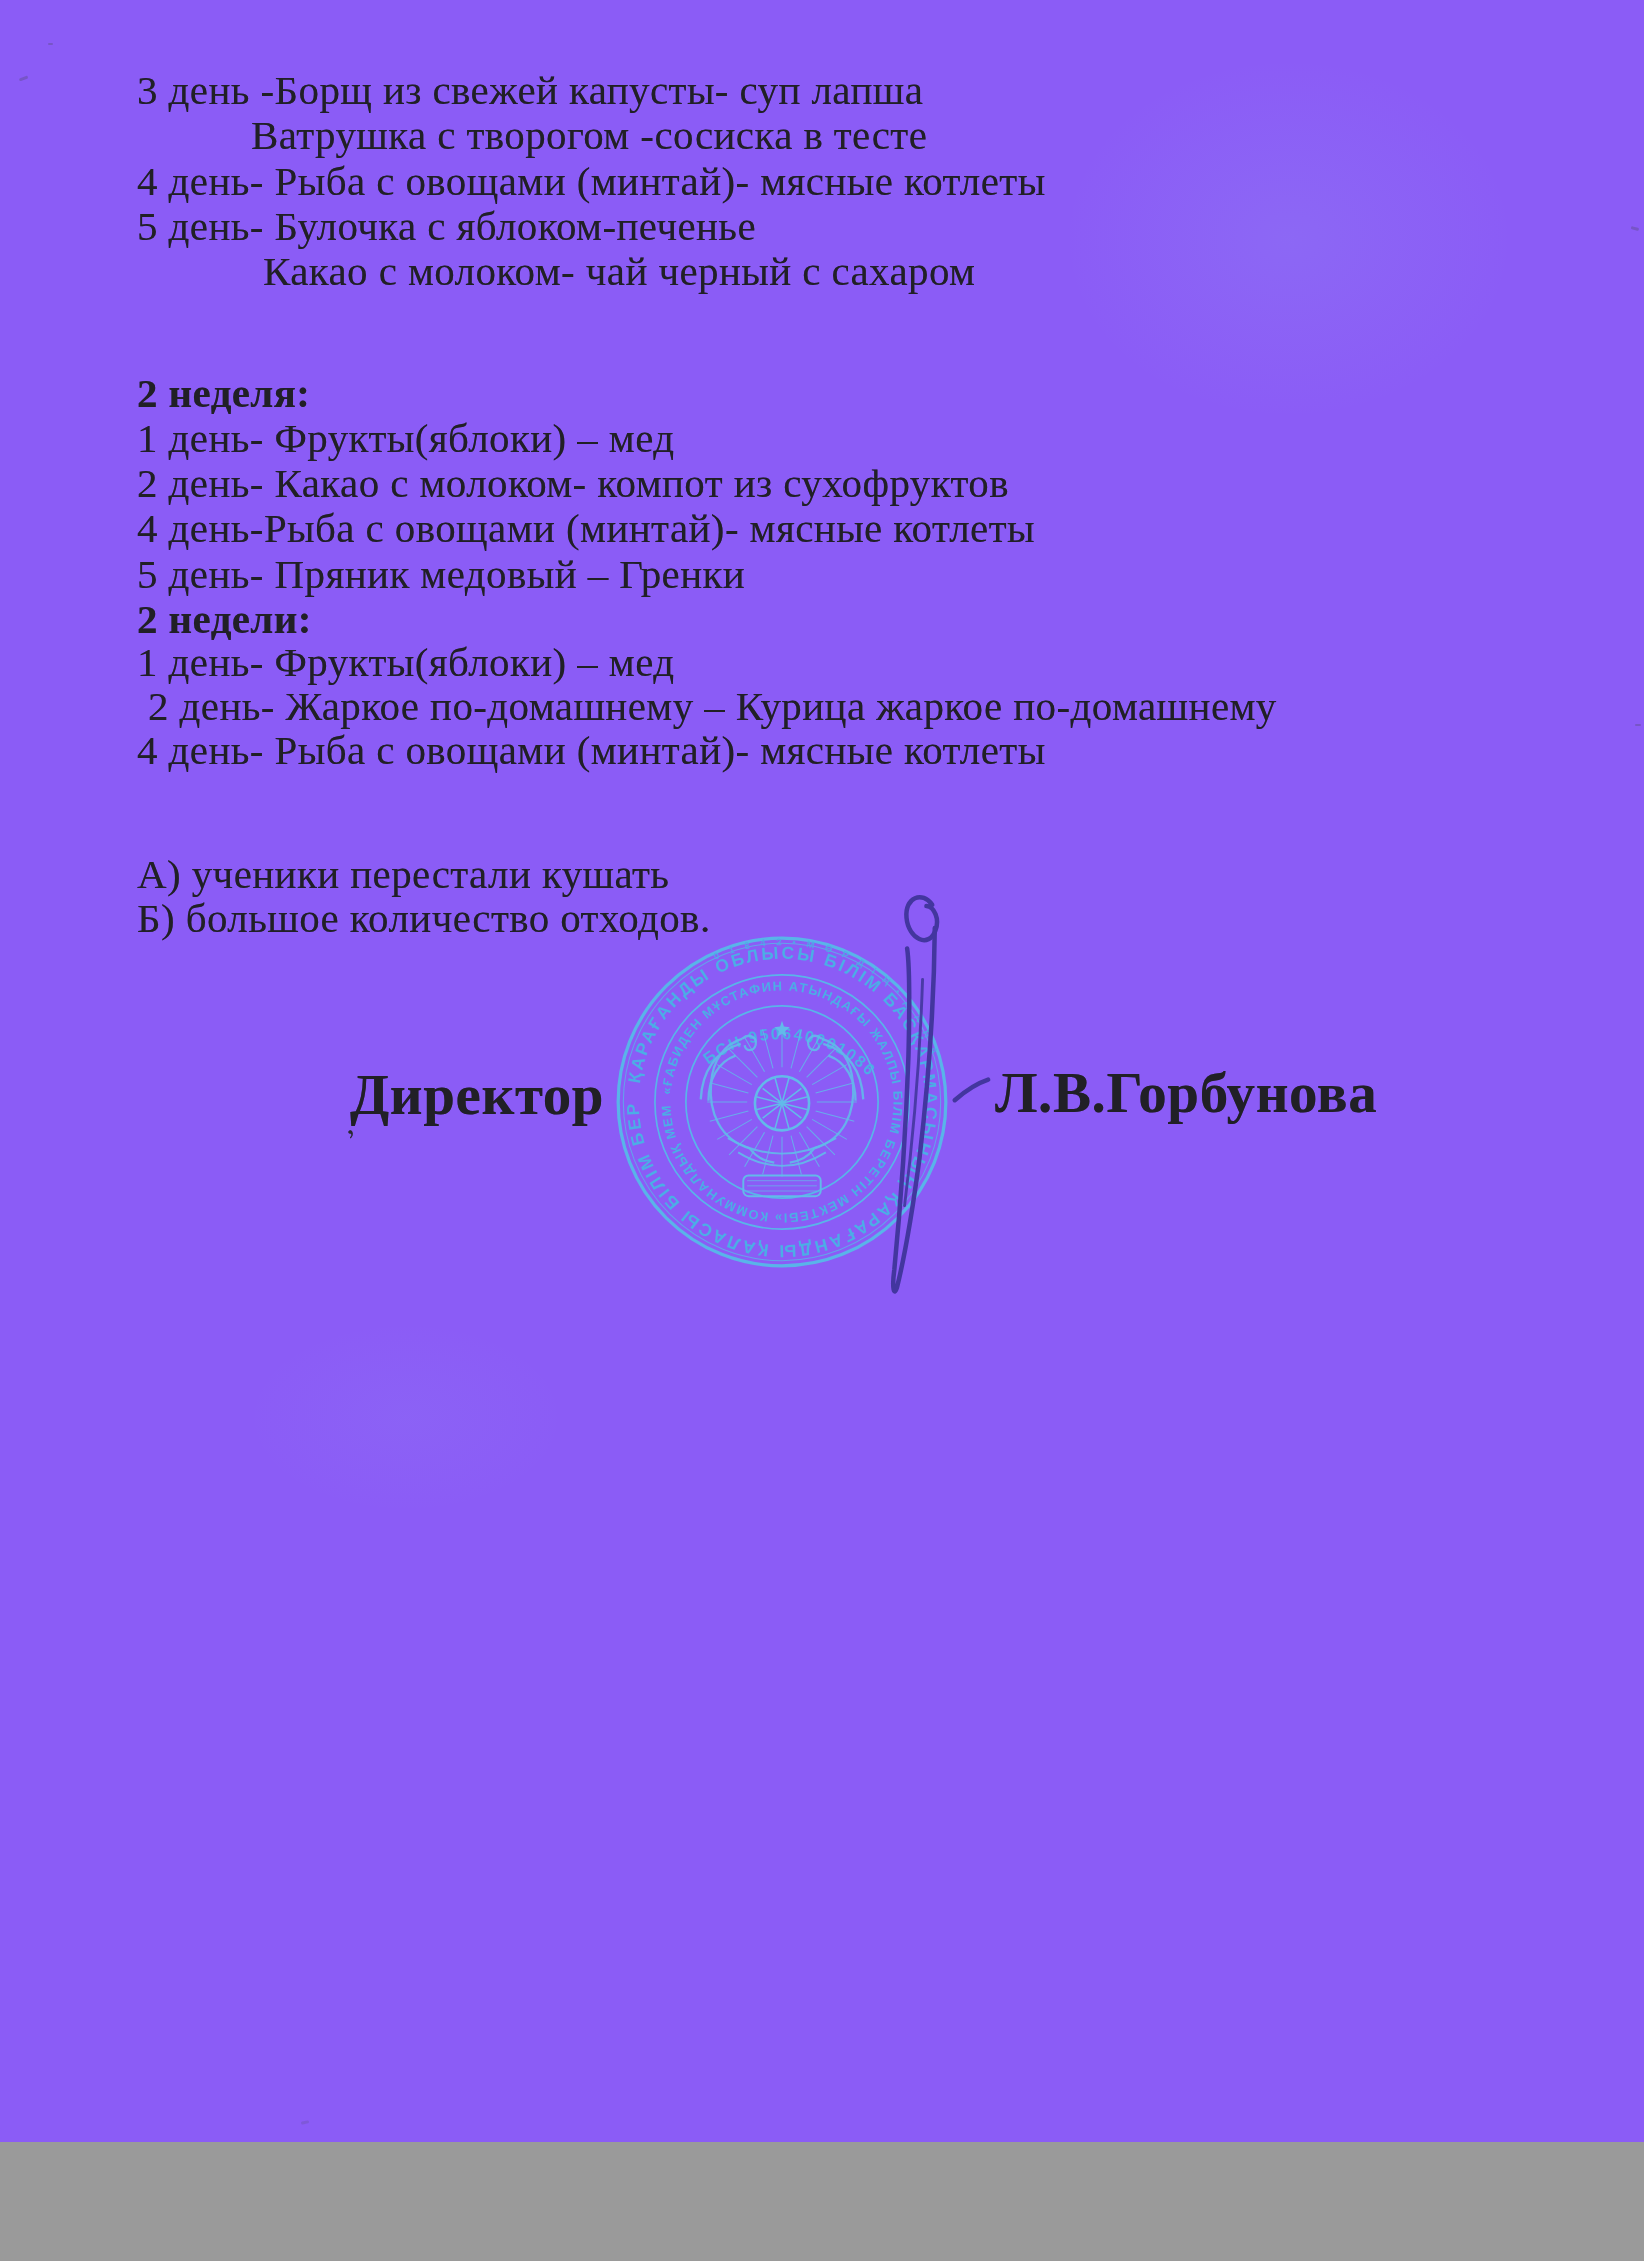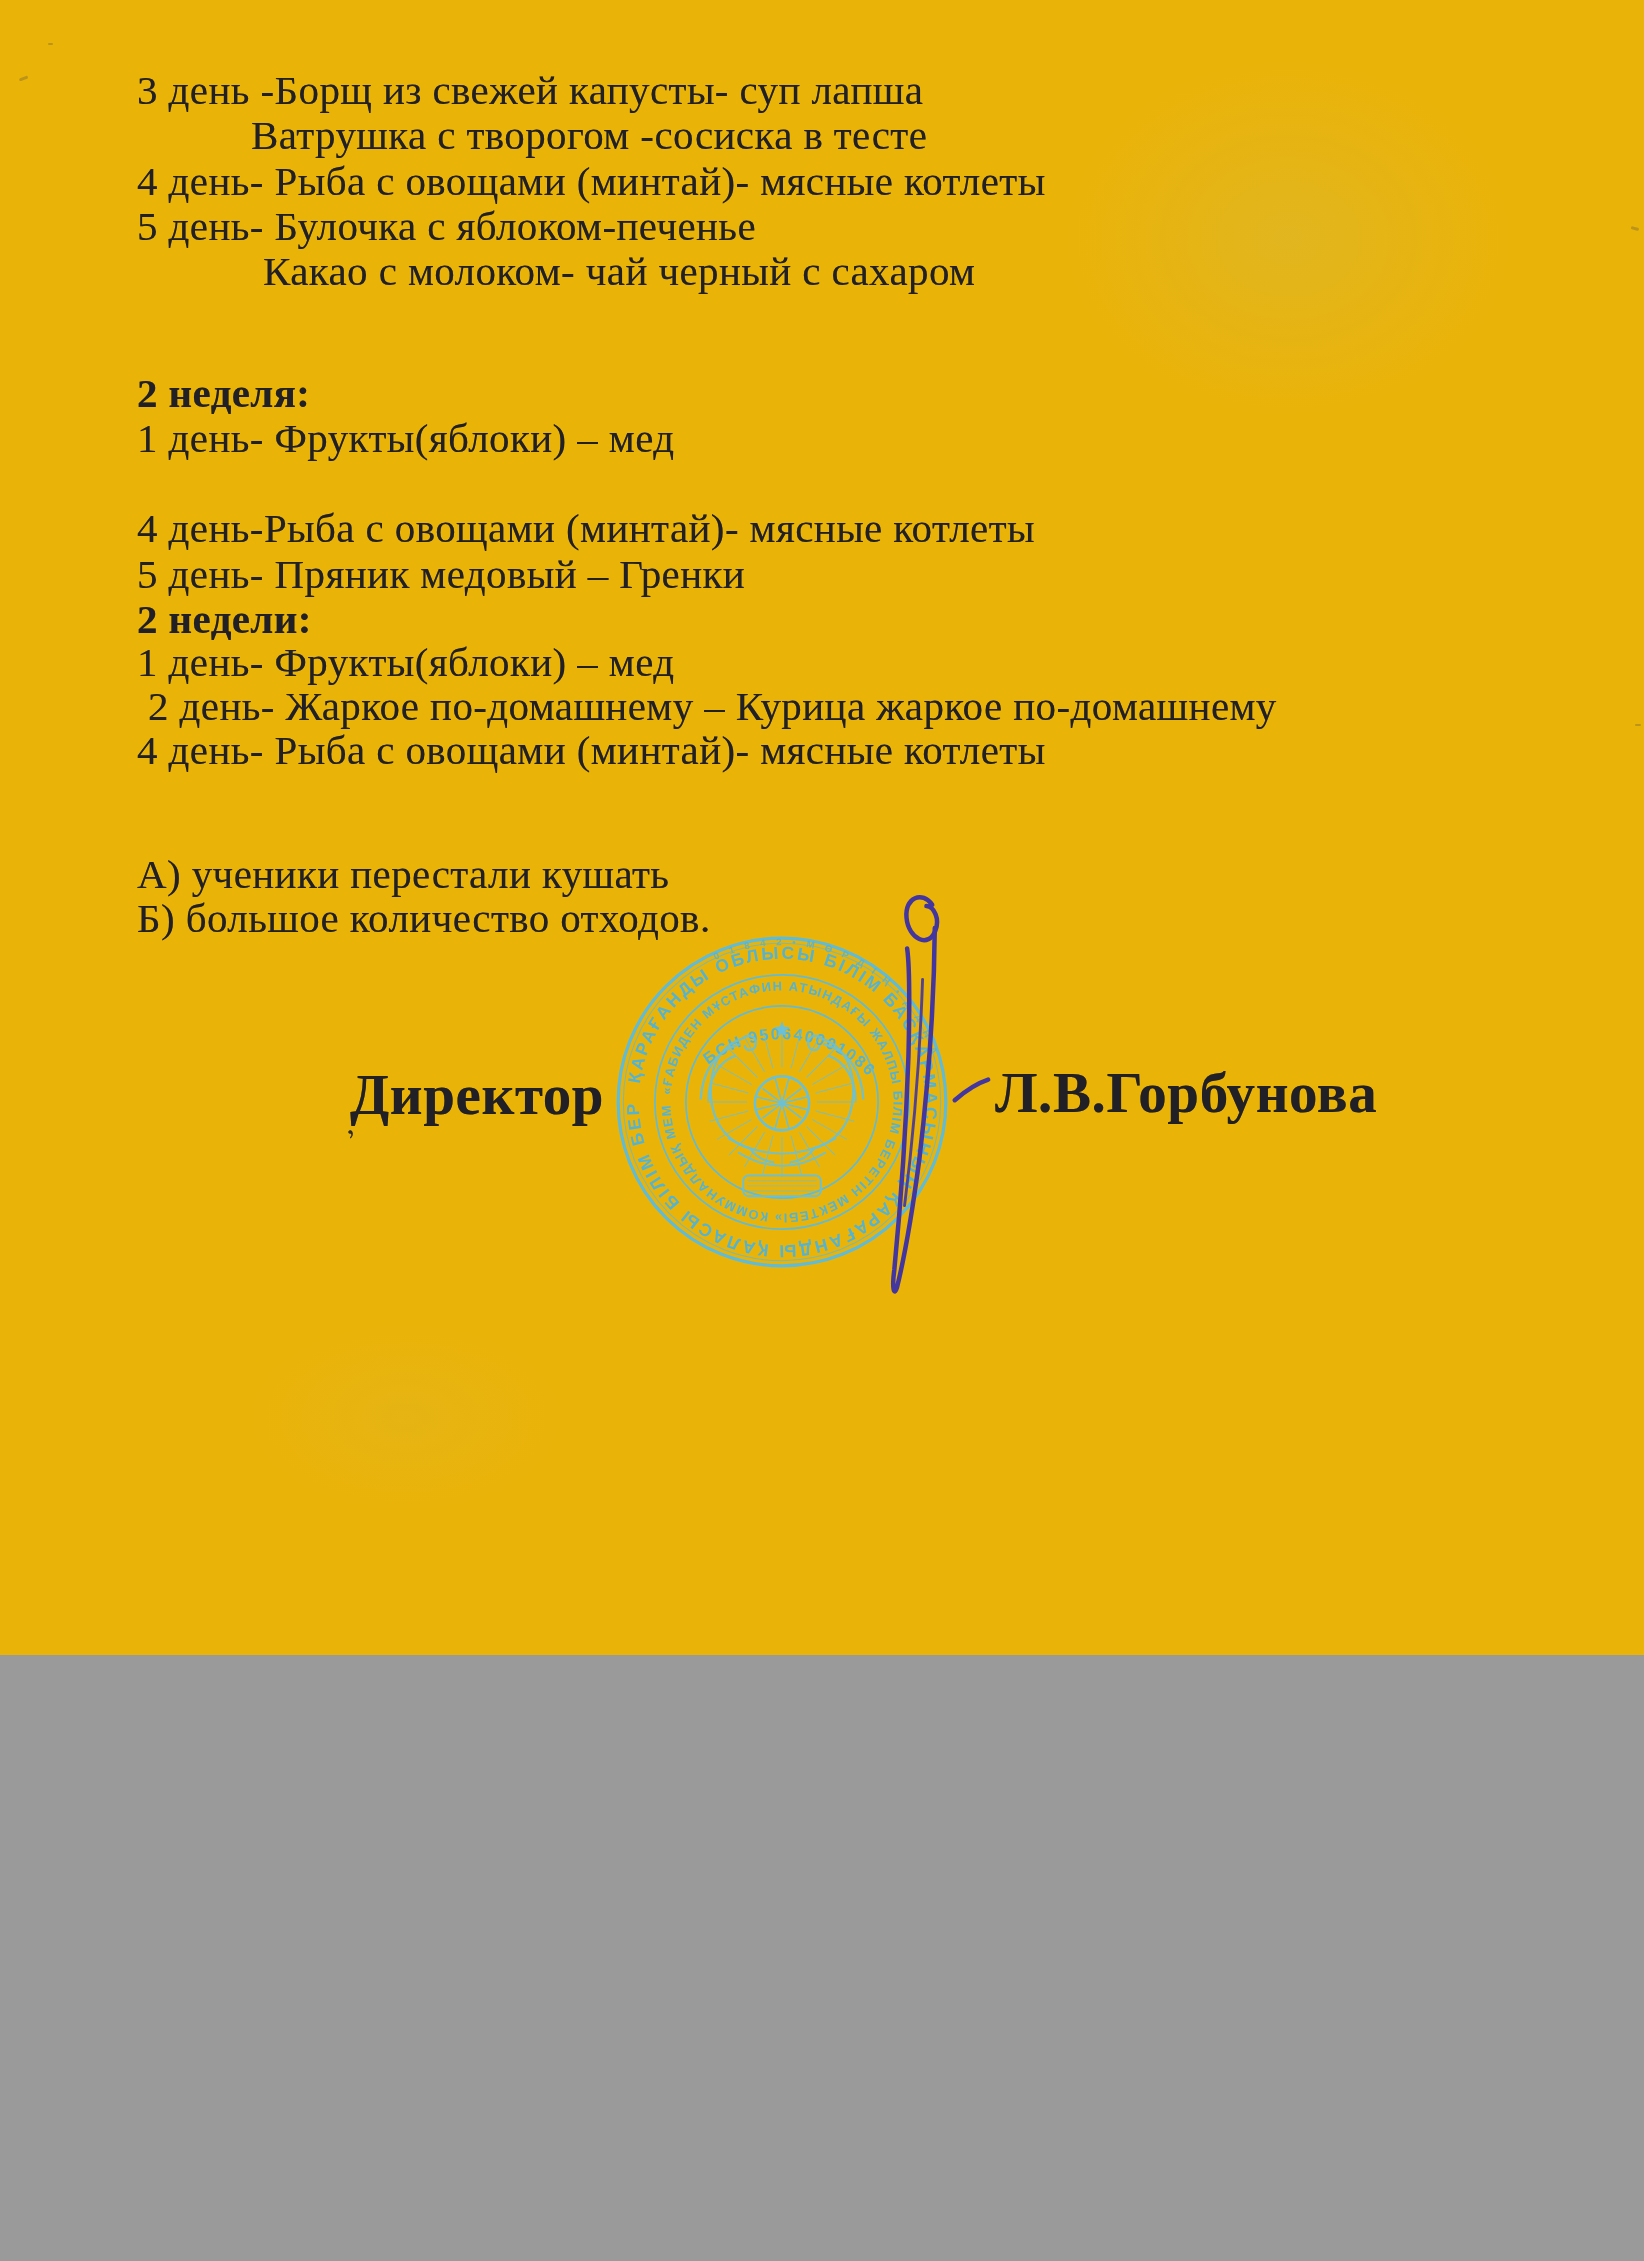--- a/index.html
+++ b/index.html
@@ -1,19 +1,19 @@
 <!DOCTYPE html>
 <html style="font-size:10.3px"><head>
 <meta charset="utf-8">
 <style>
   html,body{margin:0;padding:0;background:#9a9a9a;}
   #page{
     position:relative;
-    width:1644px;height:1655px;
-    background:#eab308;
+    width:1644px;height:2142px;
+    background:#8b5cf6;
     overflow:hidden;
     font-family:"Liberation Serif","DejaVu Serif",serif;
     color:#212026;
   }
   .ln{
     position:absolute;
     white-space:nowrap;
     font-size:41px;
     letter-spacing:0.4px;
     text-shadow:0 0 0.6px rgba(20,20,25,.45);
@@ -40,20 +40,21 @@
 
   <div class="ln" style="left:137px;top:66px">3 день -Борщ из свежей капусты- суп лапша</div>
   <div class="ln" style="left:251px;top:111px">Ватрушка с творогом -сосиска в тесте</div>
   <div class="ln" style="left:137px;top:157px">4 день- Рыба с овощами (минтай)- мясные котлеты</div>
   <div class="ln" style="left:137px;top:202px">5 день- Булочка с яблоком-печенье</div>
   <div class="ln" style="left:263px;top:247px">Какао с молоком- чай черный с сахаром</div>
 
 
   <div class="ln b" style="left:137px;top:369px">2 неделя:</div>
   <div class="ln" style="left:137px;top:414px">1 день- Фрукты(яблоки) – мед</div>
+  <div class="ln" style="left:137px;top:459px">2 день- Какао с молоком- компот из сухофруктов</div>
   <div class="ln" style="left:137px;top:504px">4 день-Рыба с овощами (минтай)- мясные котлеты</div>
   <div class="ln" style="left:137px;top:550px">5 день- Пряник медовый – Гренки</div>
 
   <div class="ln b" style="left:137px;top:595px">2 недели:</div>
   <div class="ln" style="left:137px;top:638px">1 день- Фрукты(яблоки) – мед</div>
   <div class="ln" style="left:148px;top:682px">2 день- Жаркое по-домашнему – Курица жаркое по-домашнему</div>
   <div class="ln" style="left:137px;top:726px">4 день- Рыба с овощами (минтай)- мясные котлеты</div>
 
   <div class="ln" style="left:137px;top:850px">А) ученики перестали кушать</div>
   <div class="ln" style="left:137px;top:894px">Б) большое количество отходов.</div>

